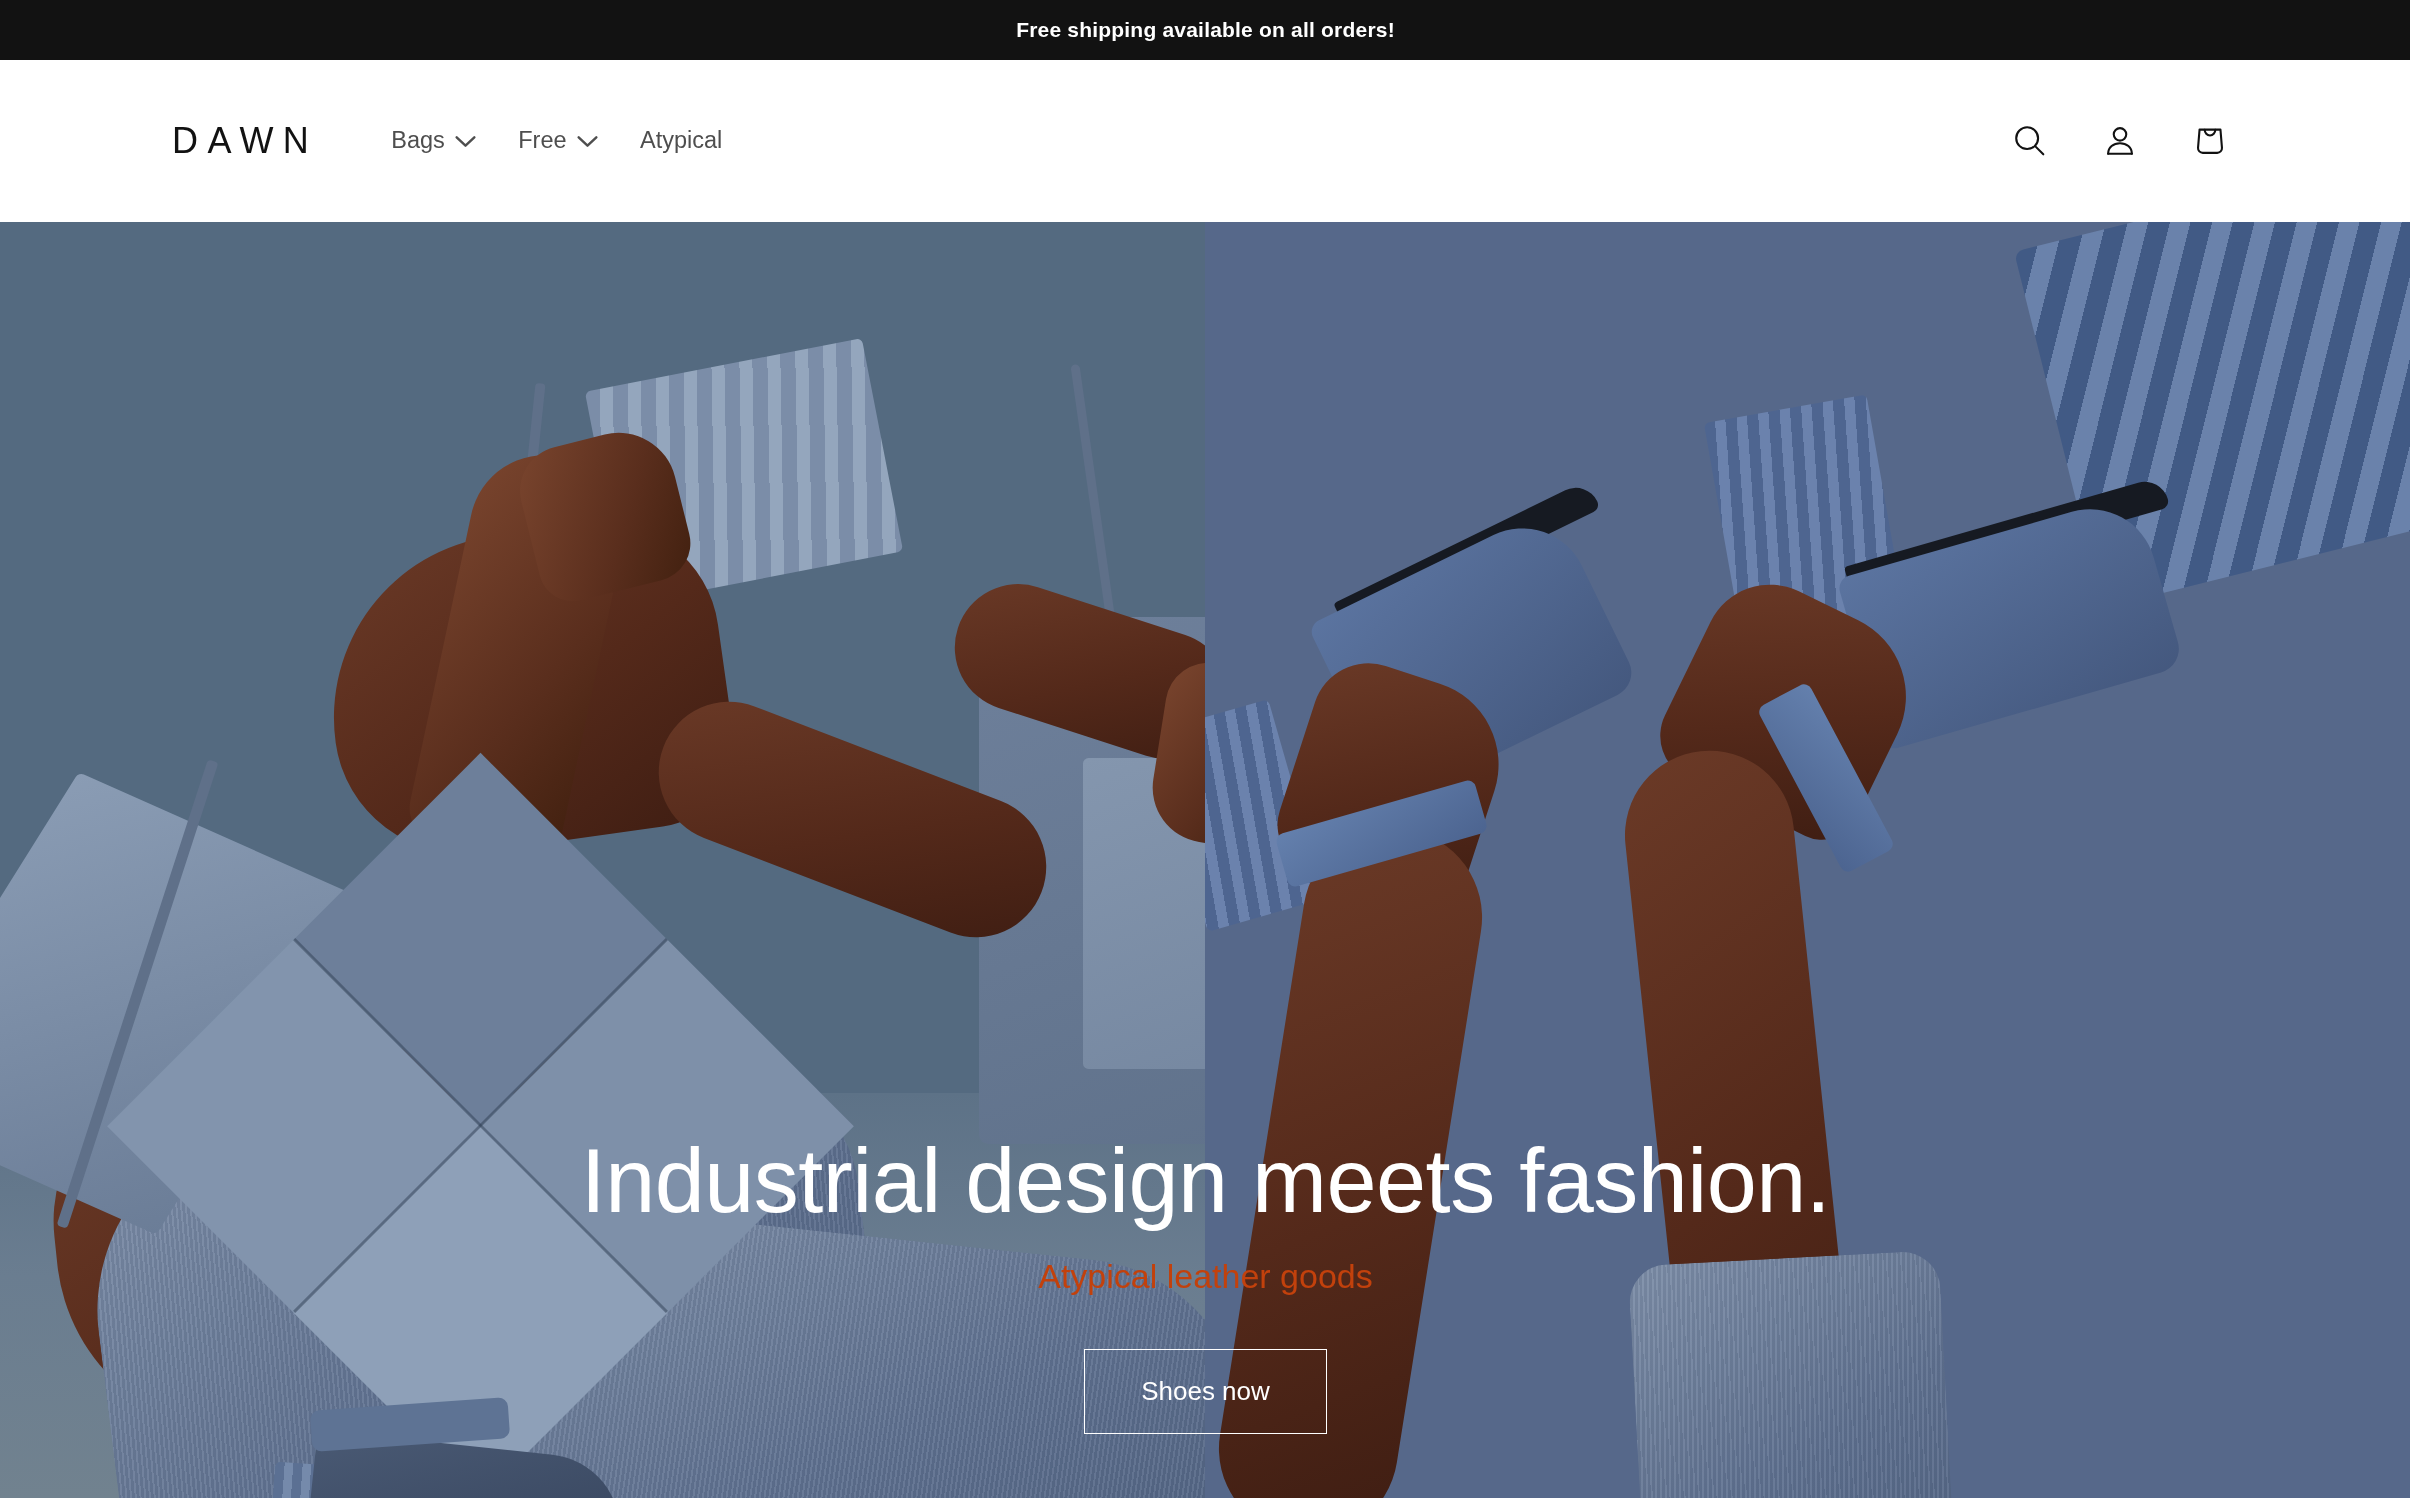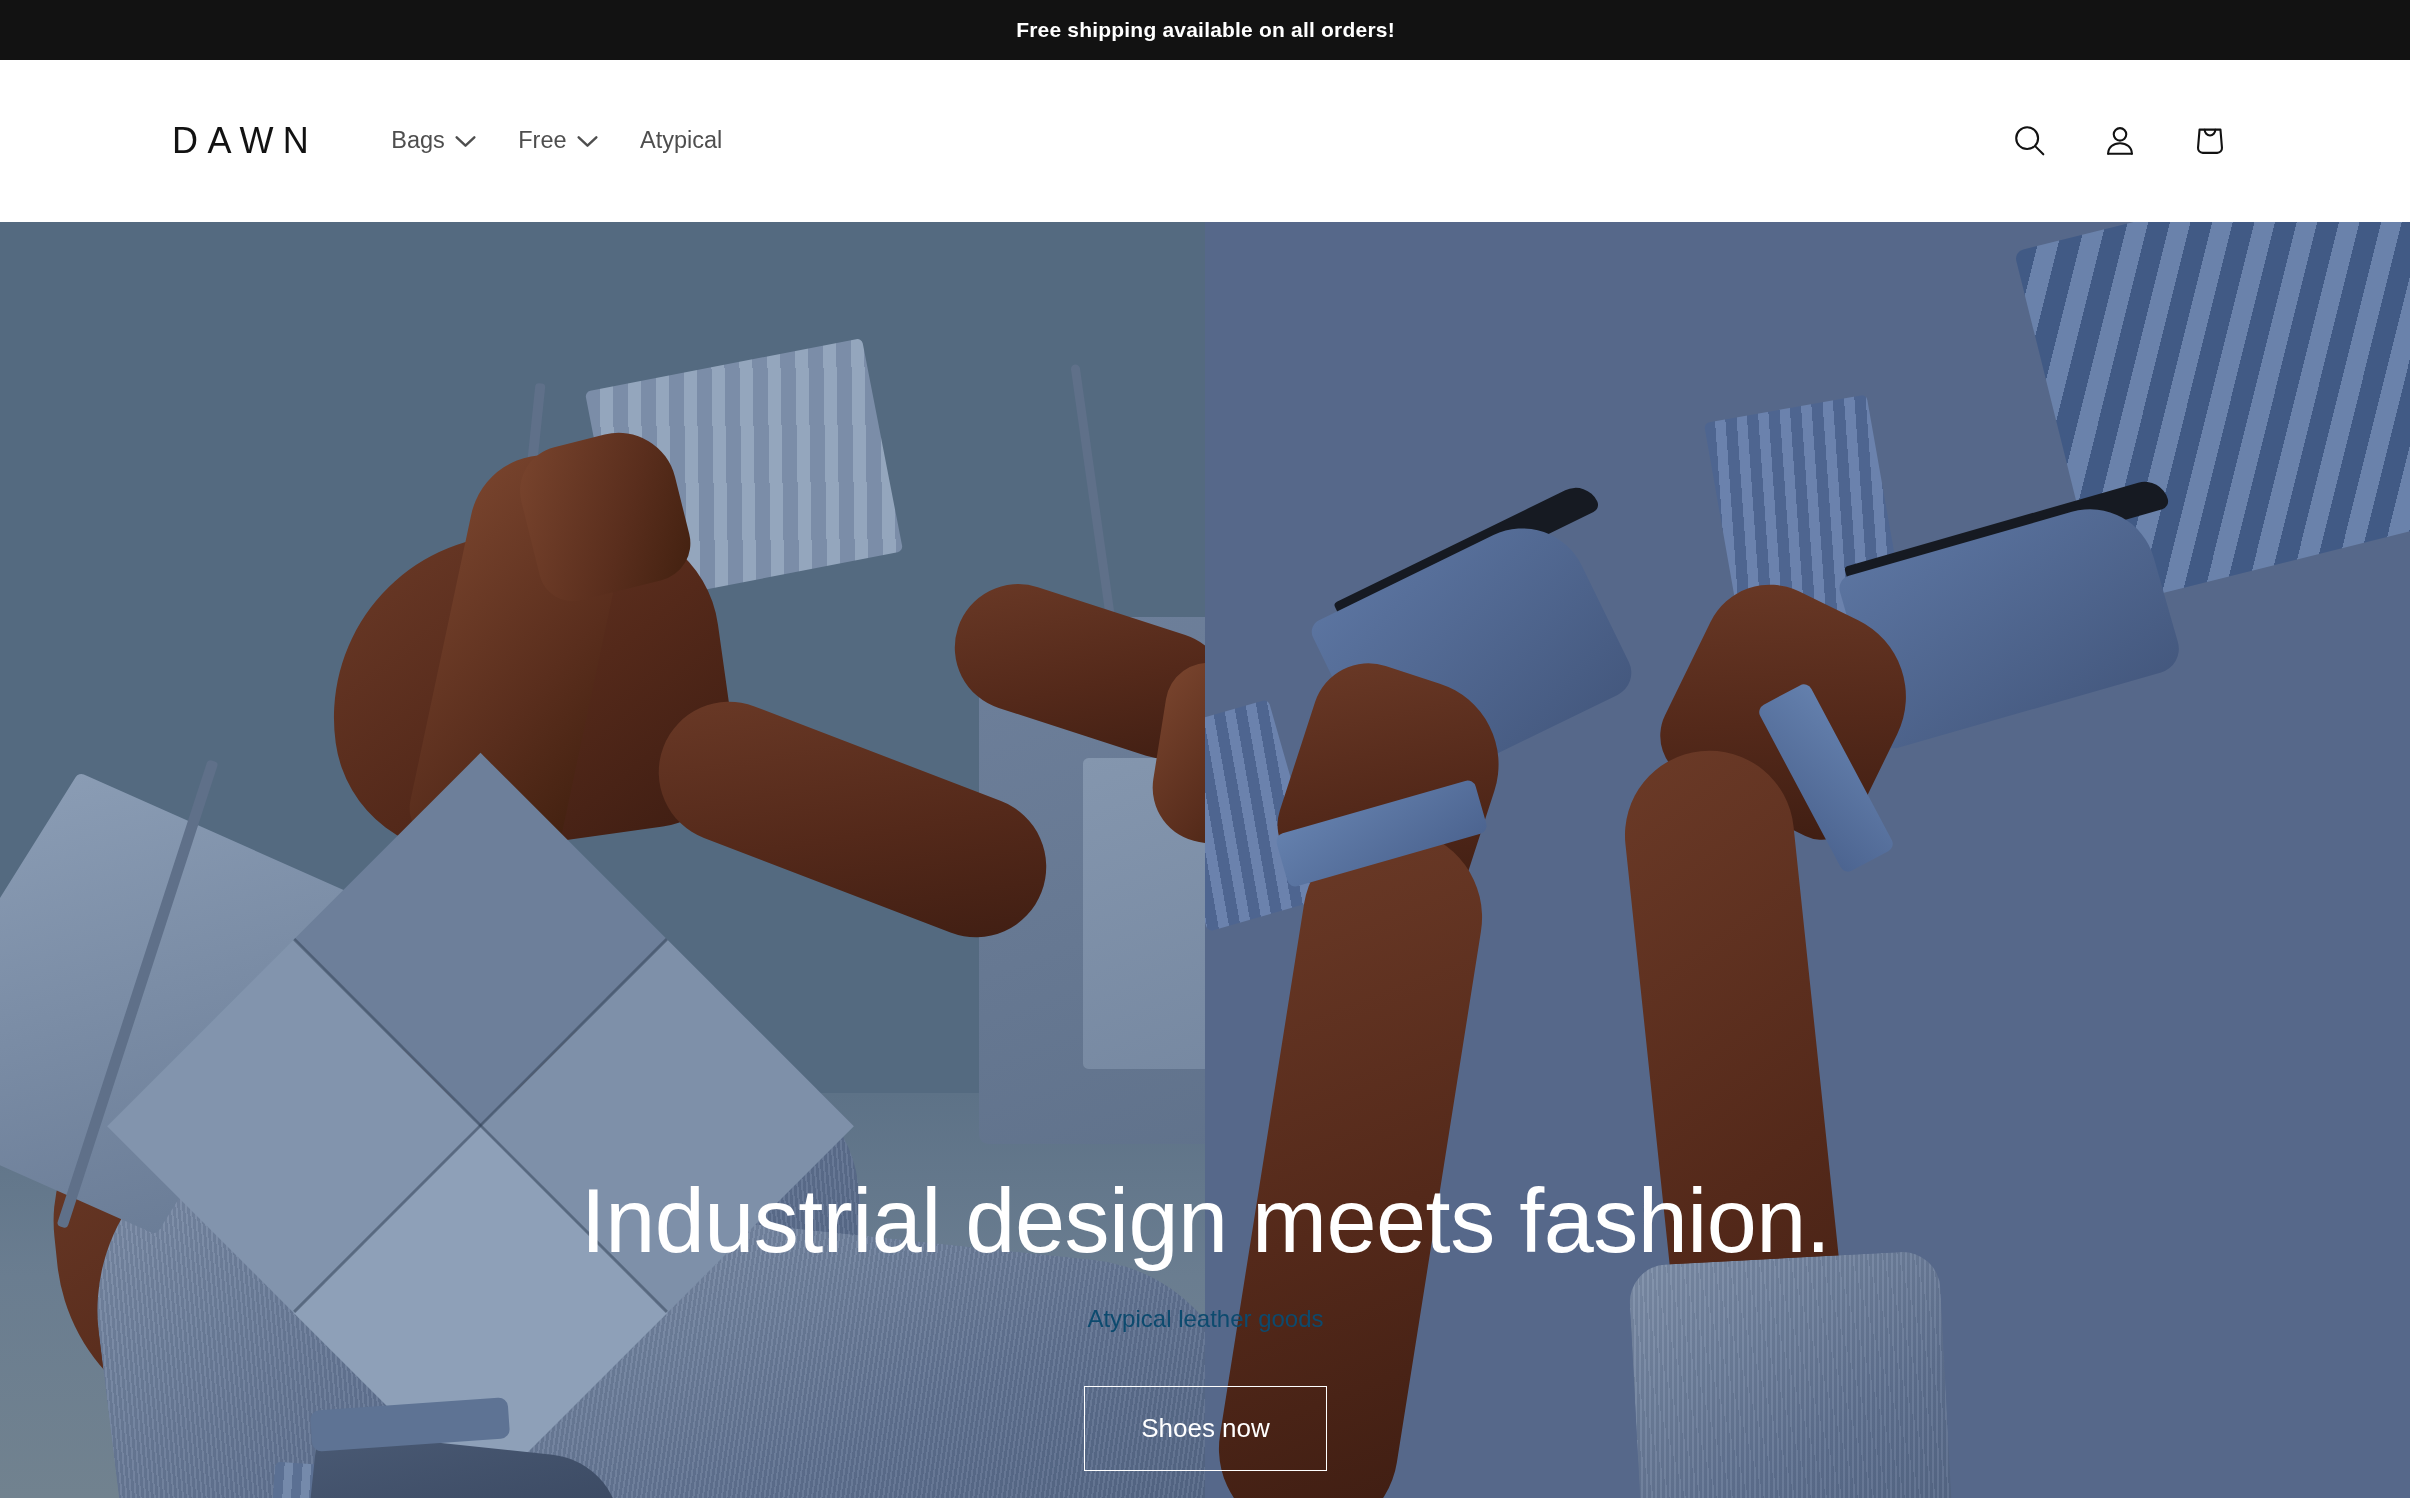--- a/index.html
+++ b/index.html
@@ -305,40 +305,40 @@
     position:absolute; left:433px; top:1036px;
     width:311px; height:395px;
     border-radius:38px 38px 9.4px 9.4px;
     transform:rotate(-3deg);
   }
 
   
   .hero-content{
     position:absolute;
     left:0; right:0;
-    top:950px;
+    top:910px;
     display:flex;
     flex-direction:column;
     align-items:center;
     z-index:5;
   }
   .hero-heading{
     font-size:90px;
     font-weight:400;
     color:#ffffff;
     letter-spacing:-0.5px;
     line-height:1.1;
     text-align:center;
     white-space:nowrap;
   }
   .hero-sub{
-    margin-top:34px;
-    font-size:24px;
+    margin-top:26px;
+    font-size:34px;
     font-weight:400;
-    color:#0c4a6e;
+    color:#c2410c;
     text-align:center;
   }
   .hero-btn{
     margin-top:53px;
     display:inline-flex;
     align-items:center;
     justify-content:center;
     min-width:243px;
     height:85px;
     padding:0 41px;

